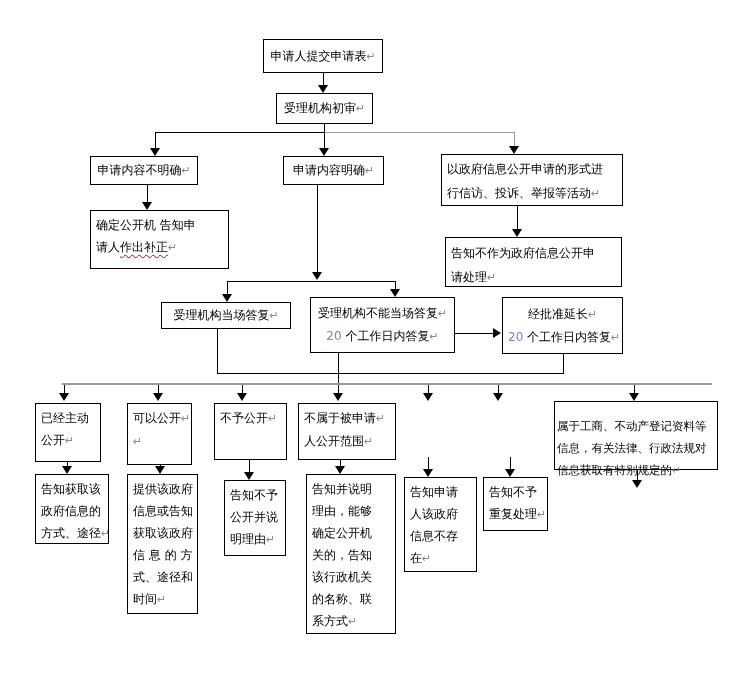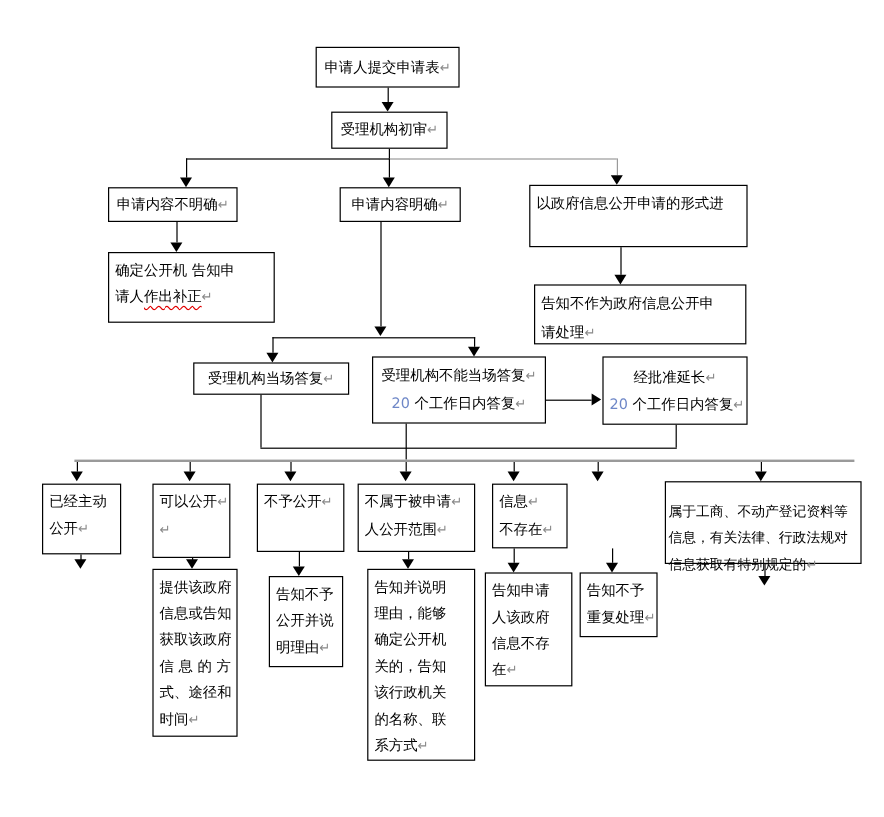--- a/index.html
+++ b/index.html
@@ -41,20 +41,21 @@
   <div class="box tc vc" style="left:90px;top:156px;width:108px;height:29px;">
     <div class="ln"><span>申请内容不明确</span><span class="pm">↵</span></div>
   </div>
 
   <div class="box tc vc" style="left:283px;top:156px;width:101px;height:29px;">
     <div class="ln"><span>申请内容明确</span><span class="pm">↵</span></div>
   </div>
 
   <div class="box lh24" style="left:441px;top:154px;width:182px;height:52px;padding-top:2px;">
     <div class="ln">以政府信息公开申请的形式进</div>
+    <div class="ln"><span>行信访、投诉、举报等活动</span><span class="pm">↵</span></div>
   </div>
 
   <div class="box" style="left:90px;top:210px;width:139px;height:59px;">
     <div class="ln">确定公开机 告知申</div>
     <div class="ln"><span>请人</span><span class="spell">作出补正</span><span class="pm">↵</span></div>
   </div>
 
   <div class="box lh24" style="left:445px;top:237px;width:177px;height:50px;">
     <div class="ln">告知不作为政府信息公开申</div>
     <div class="ln"><span>请处理</span><span class="pm">↵</span></div>
@@ -86,32 +87,33 @@
 
   <div class="box" style="left:214px;top:403px;width:73px;height:57px;">
     <div class="ln"><span>不予公开</span><span class="pm">↵</span></div>
   </div>
 
   <div class="box" style="left:298px;top:403px;width:98px;height:57px;">
     <div class="ln"><span>不属于被申请</span><span class="pm">↵</span></div>
     <div class="ln"><span>人公开范围</span><span class="pm">↵</span></div>
   </div>
 
-  <div class="box" style="left:410px;top:403px;width:63px;height:54px;">
-    <div class="ln"><span>信息</span><span class="pm">↵</span></div>
-    <div class="ln"><span>不存在</span><span class="pm">↵</span></div>
-  </div>
 
 
   <div class="box" style="left:554px;top:401px;width:164px;height:69px;padding:13px 2px;font-size:11.5px;">
     <div class="ln">属于工商、不动产登记资料等</div>
     <div class="ln">信息，有关法律、行政法规对</div>
     <div class="ln"><span>信息获取有特别规定的</span><span class="pm">↵</span></div>
   </div>
 
+  <div class="box" style="left:35px;top:474px;width:74px;height:70px;">
+    <div class="ln">告知获取该</div>
+    <div class="ln">政府信息的</div>
+    <div class="ln"><span>方式、途径</span><span class="pm">↵</span></div>
+  </div>
 
   <div class="box" style="left:127px;top:474px;width:71px;height:140px;">
     <div class="ln">提供该政府</div>
     <div class="ln">信息或告知</div>
     <div class="ln">获取该政府</div>
     <div class="ln">信 息 的 方</div>
     <div class="ln">式、途径和</div>
     <div class="ln"><span>时间</span><span class="pm">↵</span></div>
   </div>
 

